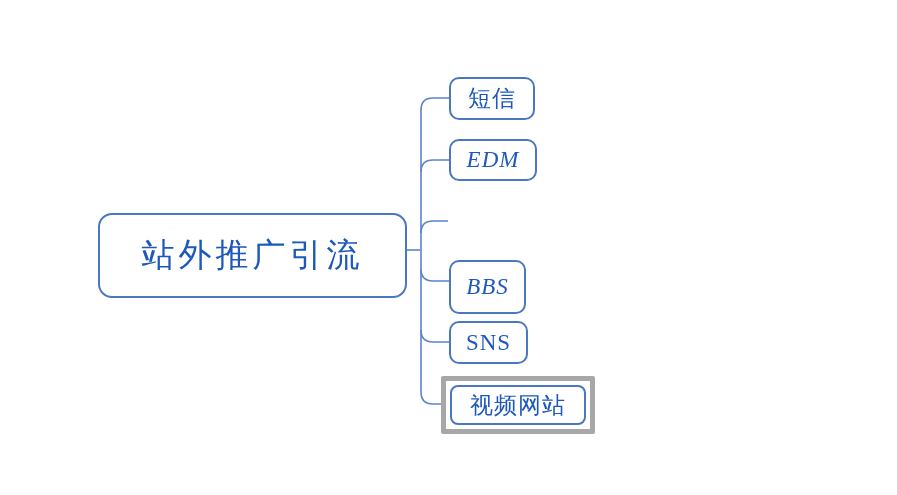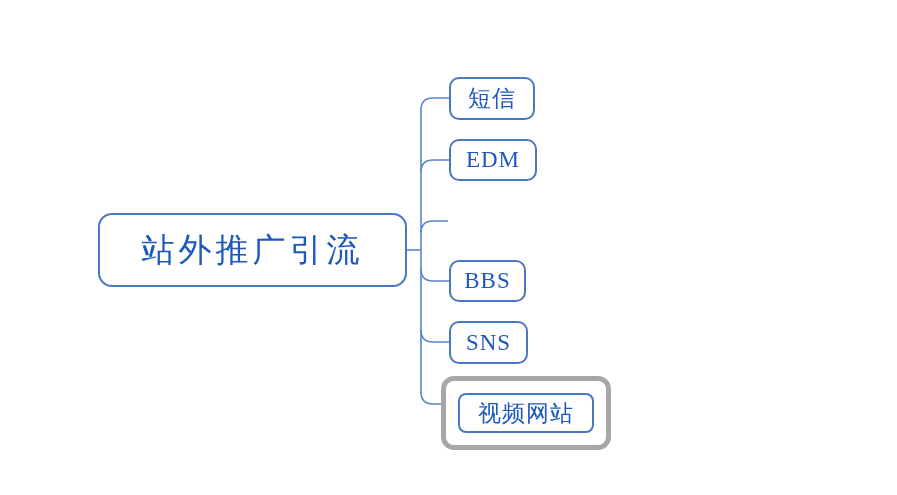--- a/index.html
+++ b/index.html
@@ -25,34 +25,34 @@
     fill:none;stroke:var(--connector);stroke-width:1.6px;
   }
   .node{
     position:absolute;display:flex;align-items:center;justify-content:center;
     border:2px solid var(--node-border);border-radius:10px;
     background:var(--bg);color:var(--node-text);
     white-space:nowrap;cursor:default;
   }
   .node .label{letter-spacing:1px;}
   .node.root{
-    left:98px;top:213px;width:309px;height:74px;
+    left:98px;top:213px;width:309px;height:85px;
     border-radius:14px;font-size:33px;
   }
   .node.root .label{letter-spacing:4px;}
   .node.child{font-size:23px;}
   .n-0{left:449px;top:77px;width:86px;height:43px;}
-  .n-1{left:449px;top:139px;width:88px;height:42px;}
+  .n-1{left:449px;top:139px;width:88px;height:42px;font-style:italic;}
   .n-2{left:448px;top:200px;width:93px;height:42px;}
-  .n-3{left:449px;top:260px;width:77px;height:42px;}
+  .n-3{left:449px;top:260px;width:77px;height:54px;font-style:italic;}
   .n-4{left:449px;top:321px;width:79px;height:43px;justify-content:center;}
   .selection-ring{
     position:absolute;left:441px;top:376px;
-    border:5px solid var(--ring);border-radius:13px;
-    padding:12px;background:var(--bg);
+    border:5px solid var(--ring);border-radius:2px;
+    padding:4px;background:var(--bg);
   }
   .selection-ring .node{
     position:relative;left:0;top:0;border-radius:8px;
   }
   .n-5{width:136px;height:40px;}
 </style>
 </head>
 <body>
 
 <div class="canvas">

